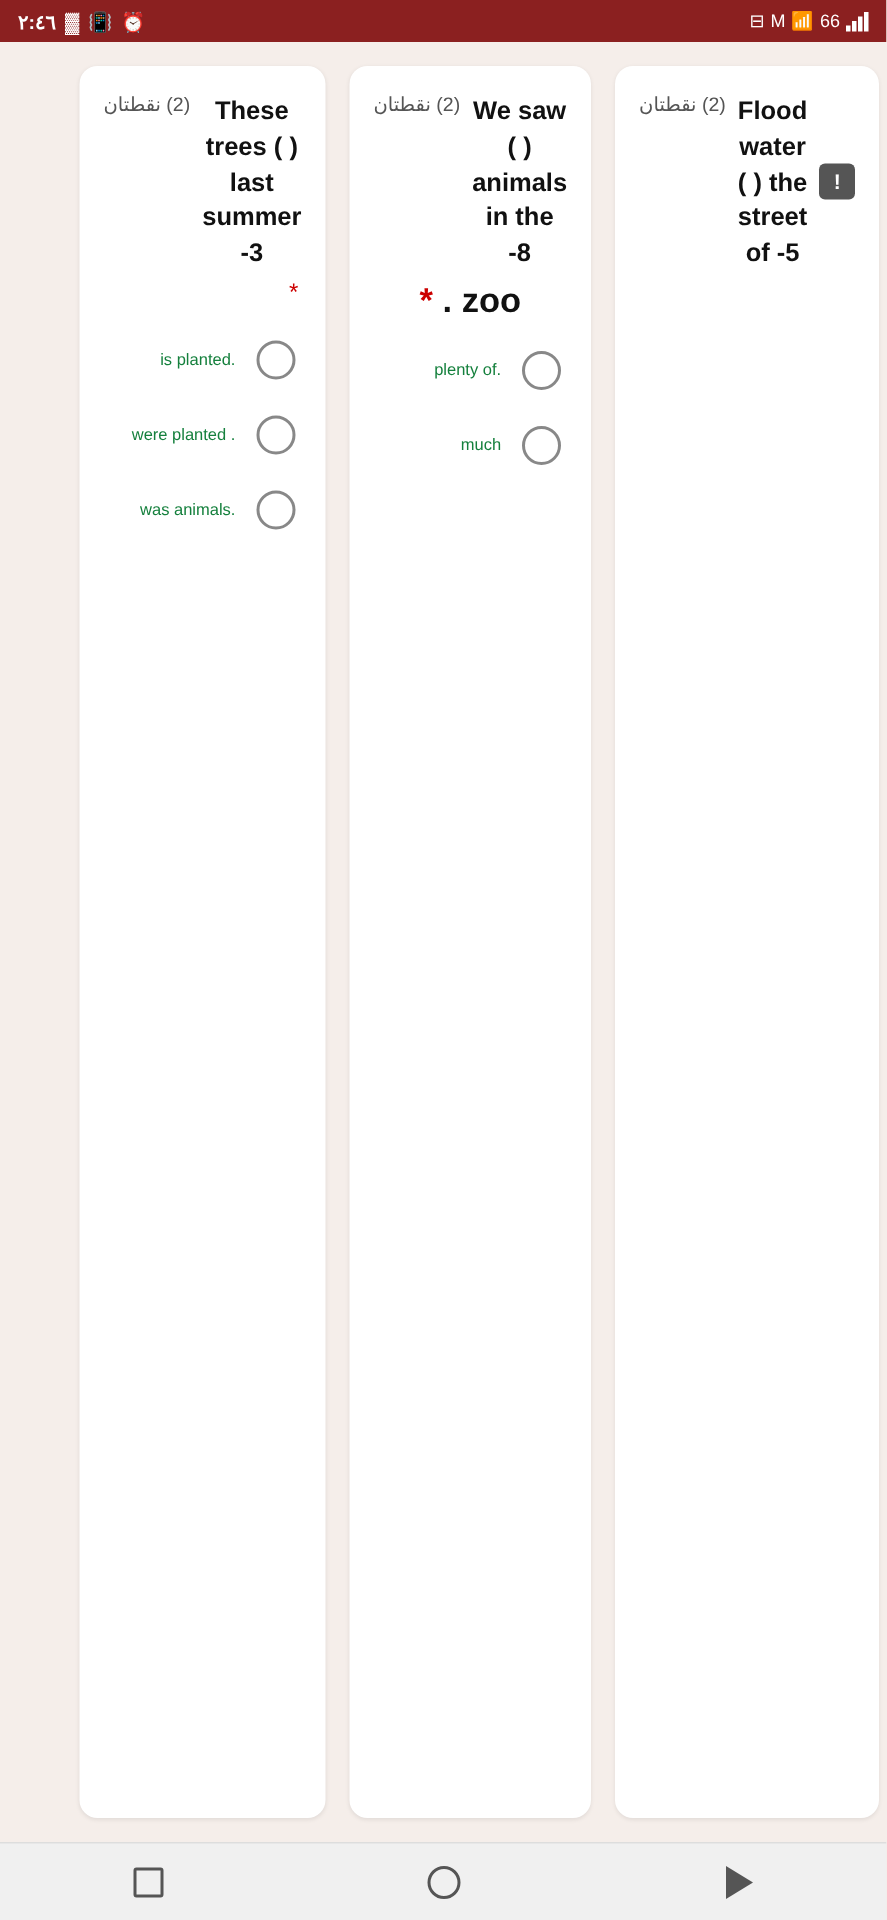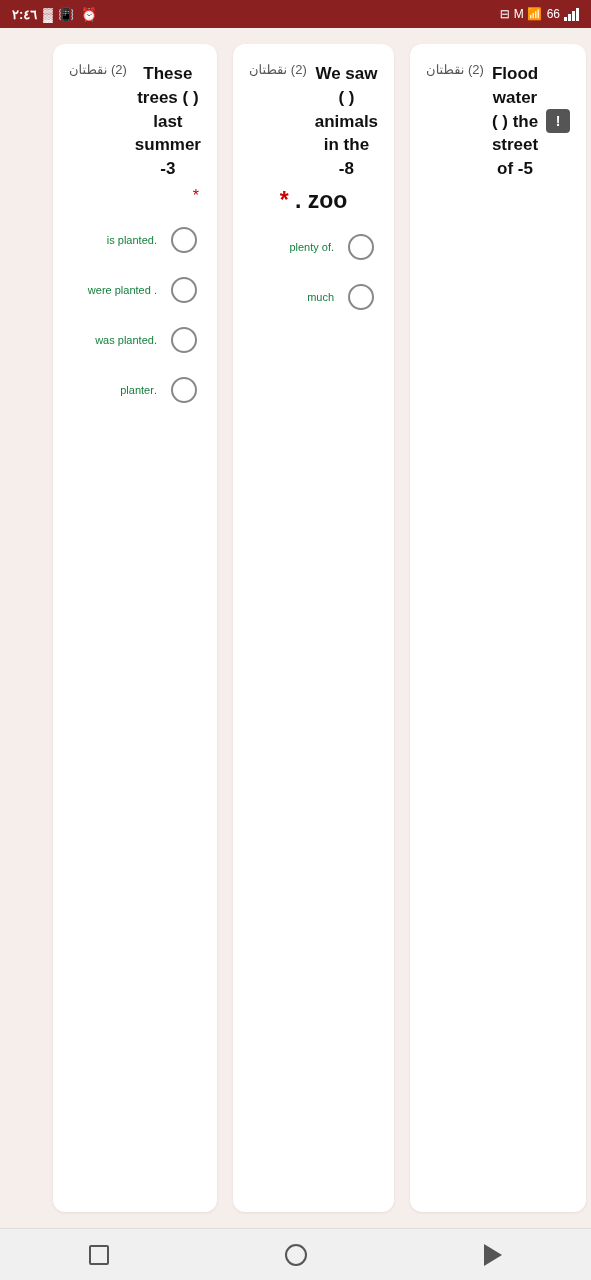--- a/index.html
+++ b/index.html
@@ -208,25 +208,21 @@
     <div class="options-list">
       <div class="option-item">
         <span class="option-label">.is planted</span>
         <div class="radio-circle"></div>
       </div>
       <div class="option-item">
         <span class="option-label">. were planted</span>
         <div class="radio-circle"></div>
       </div>
       <div class="option-item">
-        <span class="option-label">.was planted</span>
-        <div class="radio-circle"></div>
-      </div>
-      <div class="option-item">
-        <span class="option-label">.planter</span>
+        <span class="option-label">.was animals</span>
         <div class="radio-circle"></div>
       </div>
     </div>
   </div>
 
   <div class="question-card">
     <div class="question-header">
       <span class="points-label">(2) نقطتان</span>
       <span class="question-text">We saw ( ) animals in the -8</span>
     </div>

